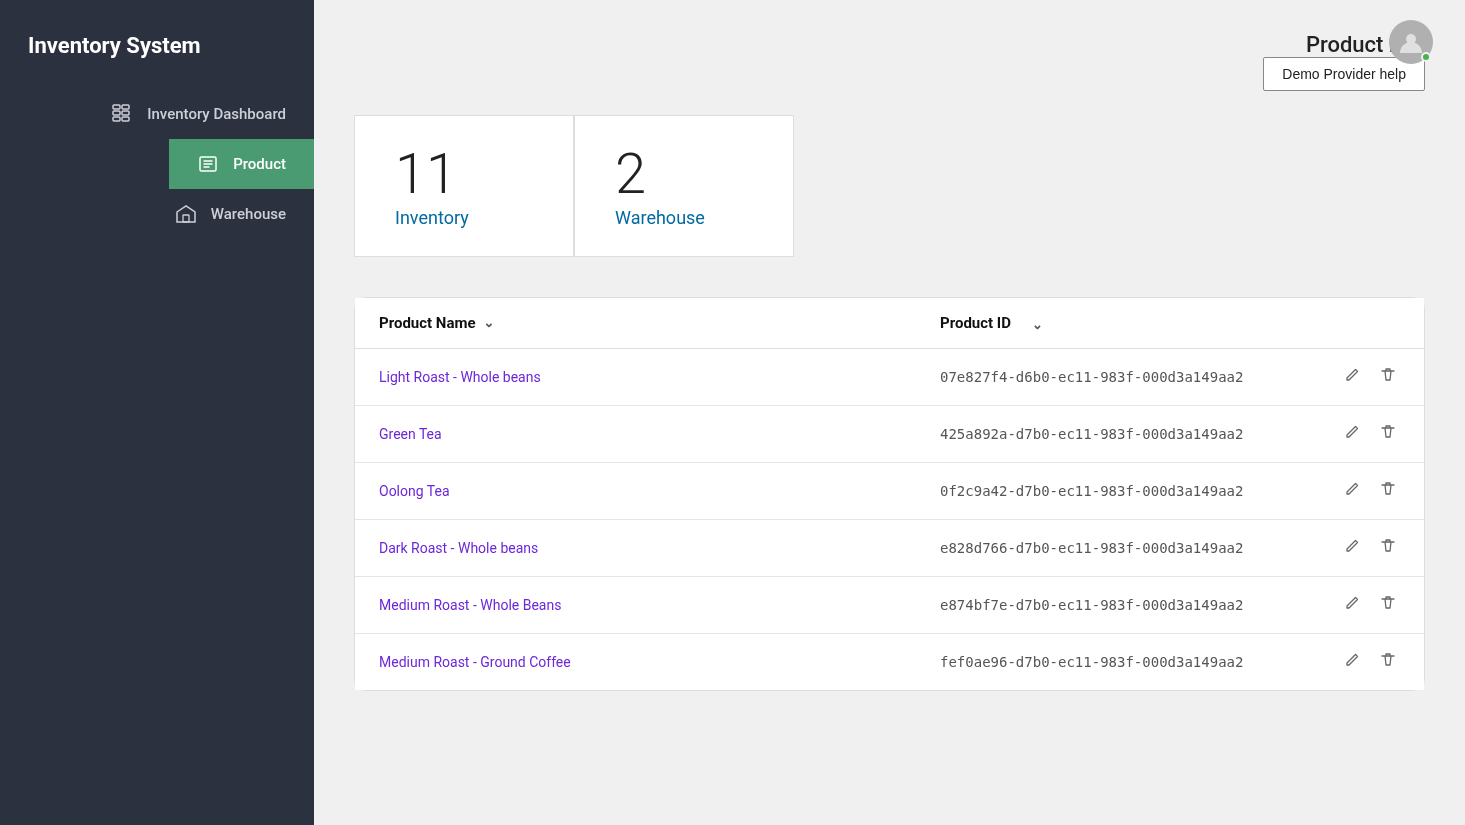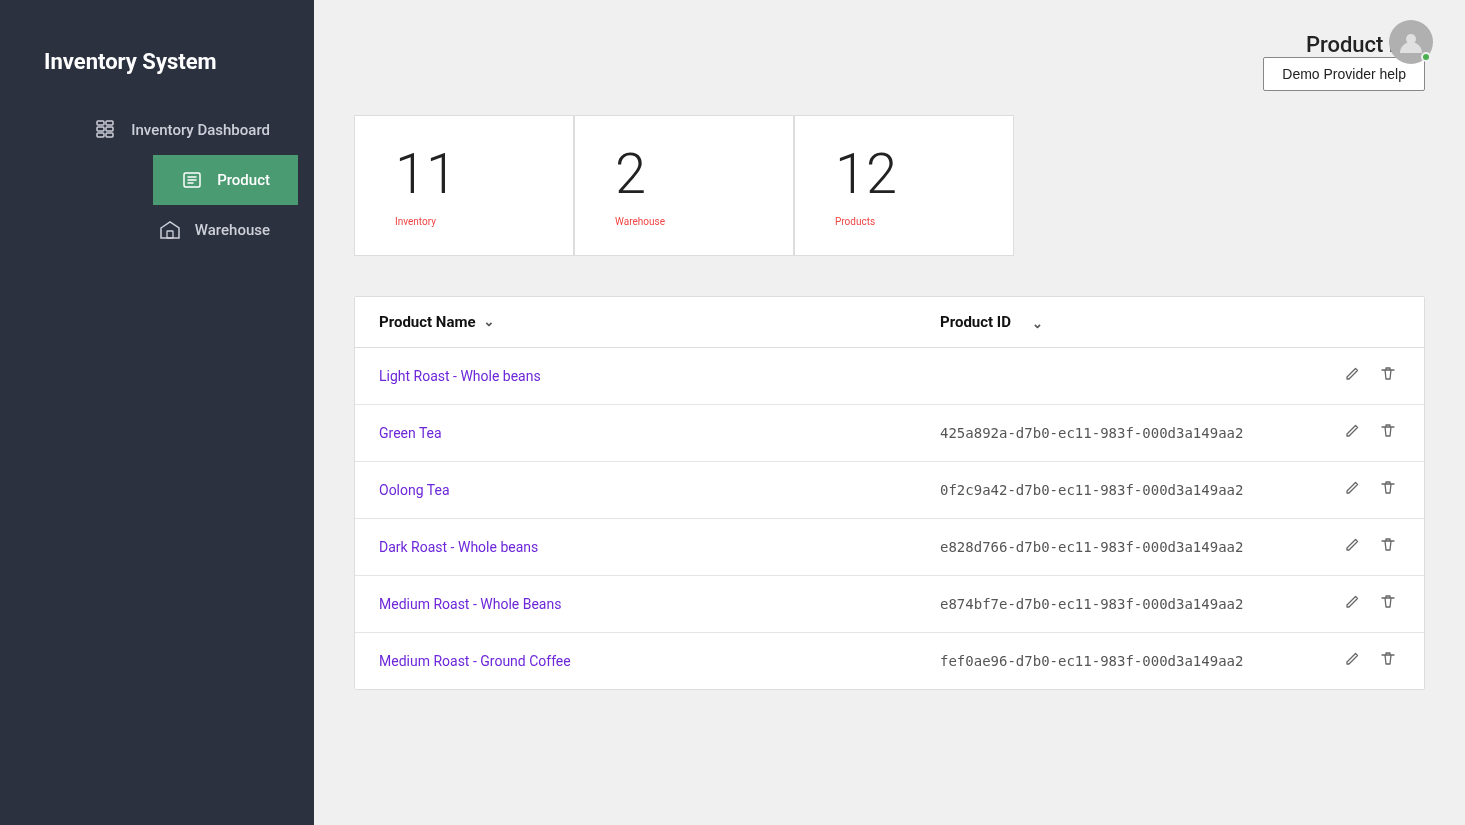--- a/index.html
+++ b/index.html
@@ -6,21 +6,21 @@
     body { font-family: -apple-system, BlinkMacSystemFont, 'Segoe UI', Roboto, sans-serif; display: flex; height: 825px; width: 1465px; overflow: hidden; background: #f0f0f0; }
 
     
     #sidebar {
       width: 314px;
       min-width: 314px;
       background: #2c3140;
       color: #fff;
       display: flex;
       flex-direction: column;
-      padding: 16px;
+      padding: 0;
       height: 100%;
     }
     #sidebar-title {
       font-size: 22px;
       font-weight: 700;
       color: #fff;
       padding: 32px 28px 28px 28px;
       line-height: 1.3;
     }
     .sidebar-nav { display: flex; flex-direction: column; align-items: flex-end; }
@@ -127,31 +127,31 @@
       align-items: flex-start;
       justify-content: center;
     }
     .stat-number {
       font-size: 56px;
       font-weight: 300;
       color: #222;
       line-height: 1.1;
     }
     .stat-label {
-      font-size: 10px;
-      color: #ef4444;
-      margin-top: 10px;
+      font-size: 18px;
+      color: #0369a1;
+      margin-top: 1px;
       font-weight: 400;
     }
 
     
     .product-table-wrap {
       background: #fff;
       border: 1px solid #ddd;
-      border-radius: 2px;
+      border-radius: 12px;
       margin-top: 40px;
     }
     .table-header-row {
       display: flex;
       align-items: center;
       padding: 16px 24px;
       border-bottom: 1.5px solid #ddd;
       background: #fff;
     }
     .col-name {
@@ -277,42 +277,39 @@
 
   <div class="stat-cards">
     <div class="stat-card">
       <span class="stat-number">11</span>
       <span class="stat-label">Inventory</span>
     </div>
     <div class="stat-card">
       <span class="stat-number">2</span>
       <span class="stat-label">Warehouse</span>
     </div>
-    <div class="stat-card">
-      <span class="stat-number">12</span>
-      <span class="stat-label">Products</span>
-    </div>
   </div>
 
   <div class="product-table-wrap">
     <div class="table-header-row">
       <div class="col-name">
         <span>Product Name</span>
         <span class="sort-icon">⌄</span>
       </div>
       <div class="col-id">
         <span>Product ID</span>
         <span class="sort-icon">⌄</span>
       </div>
       <div class="col-actions"></div>
     </div>
 
     <div id="table-body">
         <div class="table-row">
       <div class="row-name">Light Roast - Whole beans</div>
+      <div class="row-id">07e827f4-d6b0-ec11-983f-000d3a149aa2</div>
       <div class="row-actions">
         <button class="action-btn" title="Edit">
           <svg width="16" height="16" viewBox="0 0 16 16" fill="none" xmlns="http://www.w3.org/2000/svg">
             <path d="M11.5 2.5l2 2L5 13H3v-2L11.5 2.5z" stroke="currentColor" stroke-width="1.3" fill="none" stroke-linejoin="round"></path>
           </svg>
         </button>
         <button class="action-btn" title="Delete">
           <svg width="16" height="16" viewBox="0 0 16 16" fill="none" xmlns="http://www.w3.org/2000/svg">
             <path d="M2 4h12M6 4V2h4v2M5 4l1 9h4l1-9" stroke="currentColor" stroke-width="1.3" stroke-linecap="round" stroke-linejoin="round" fill="none"></path>
           </svg>

